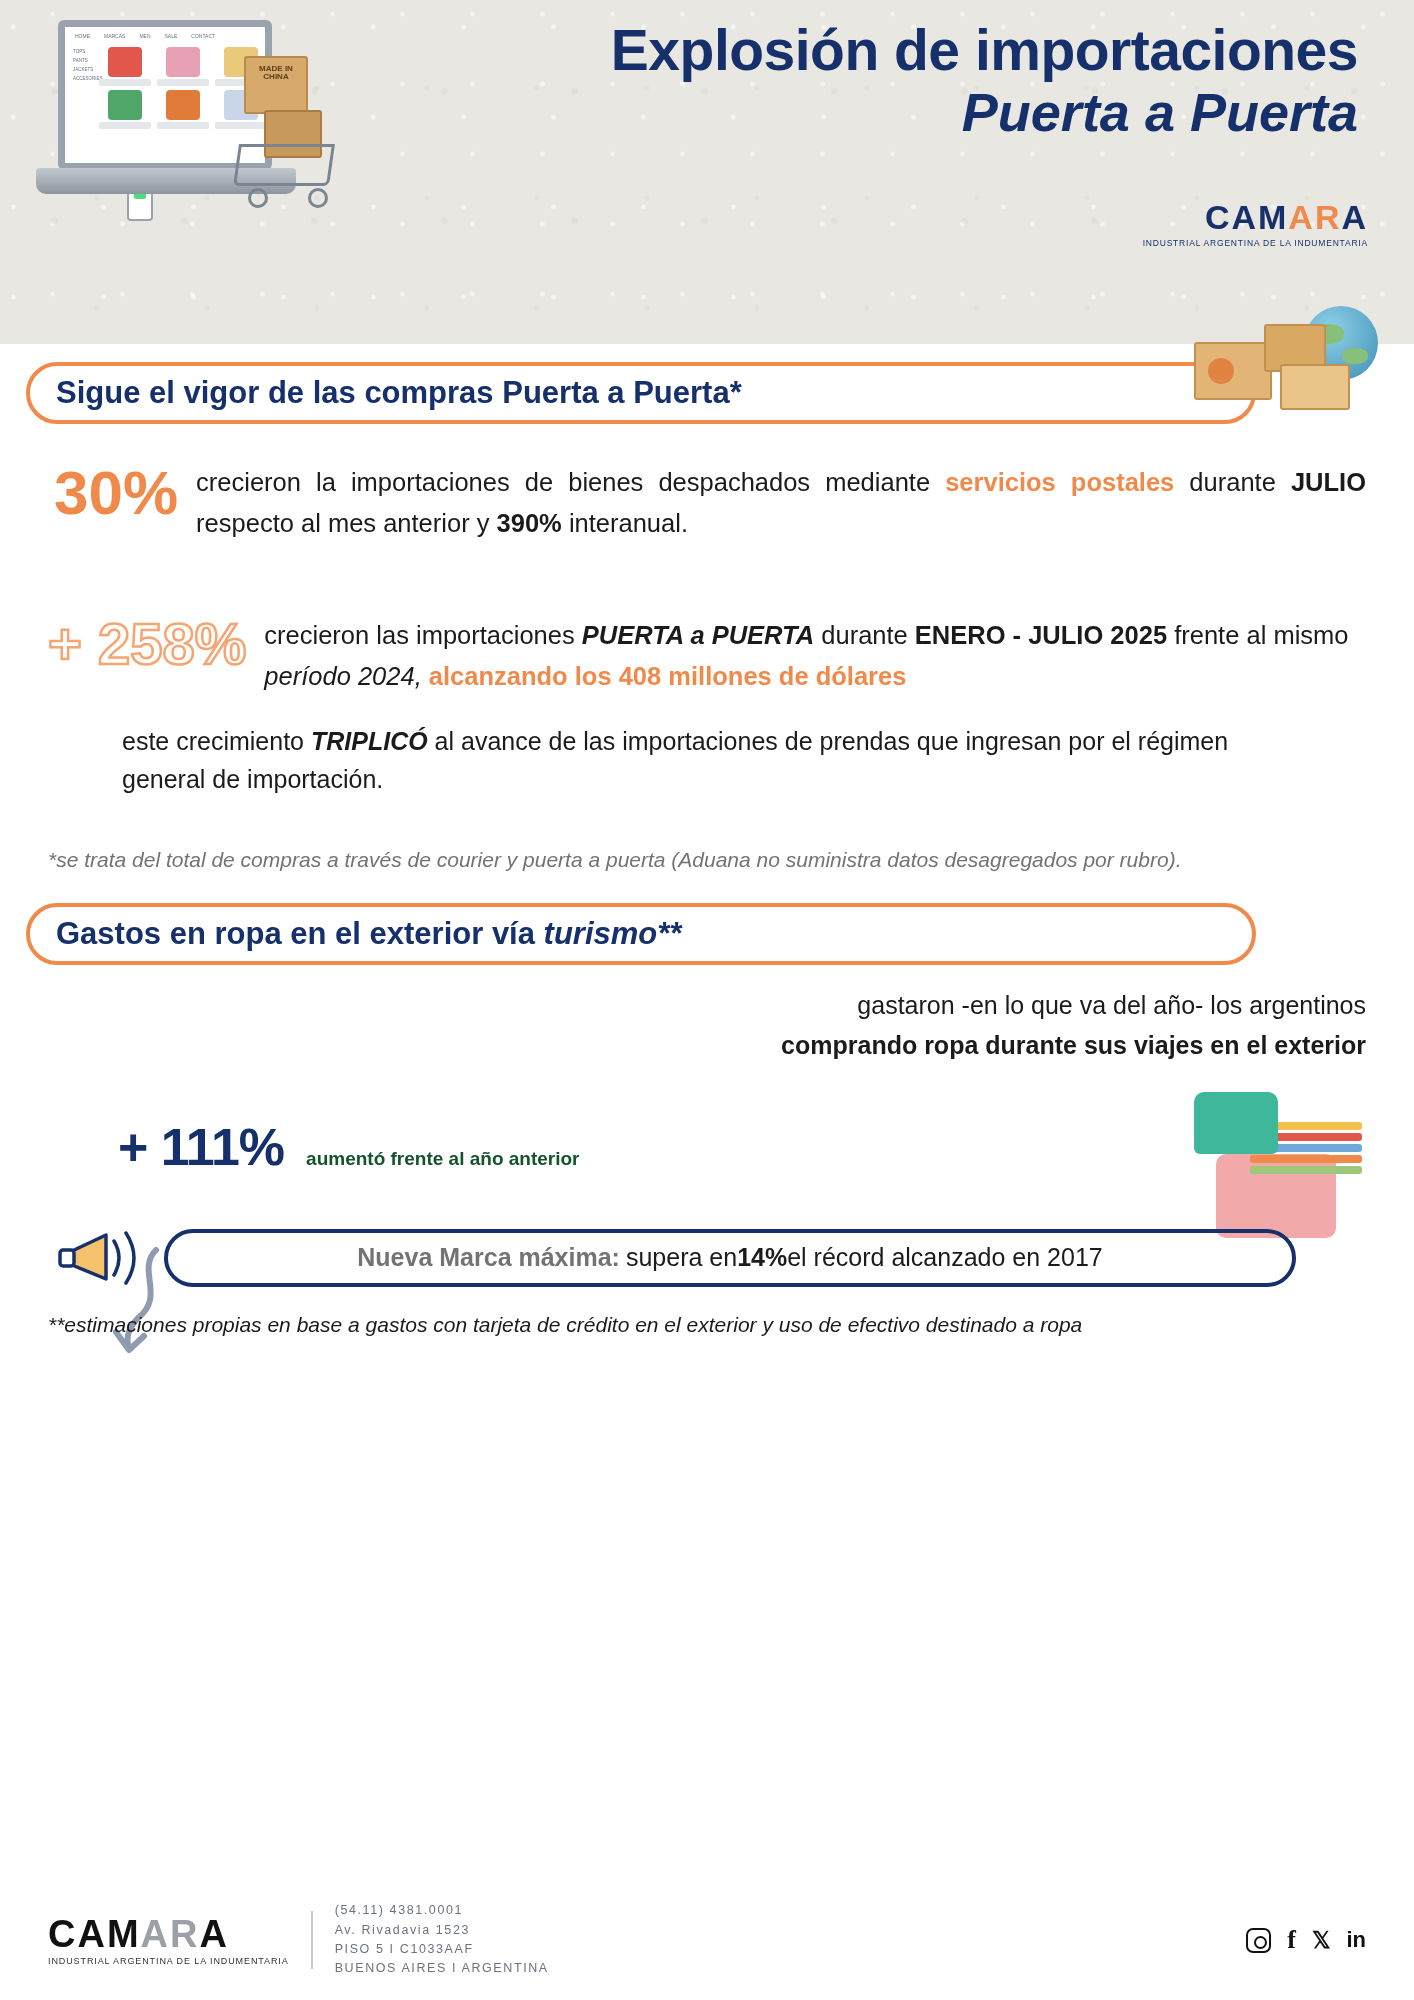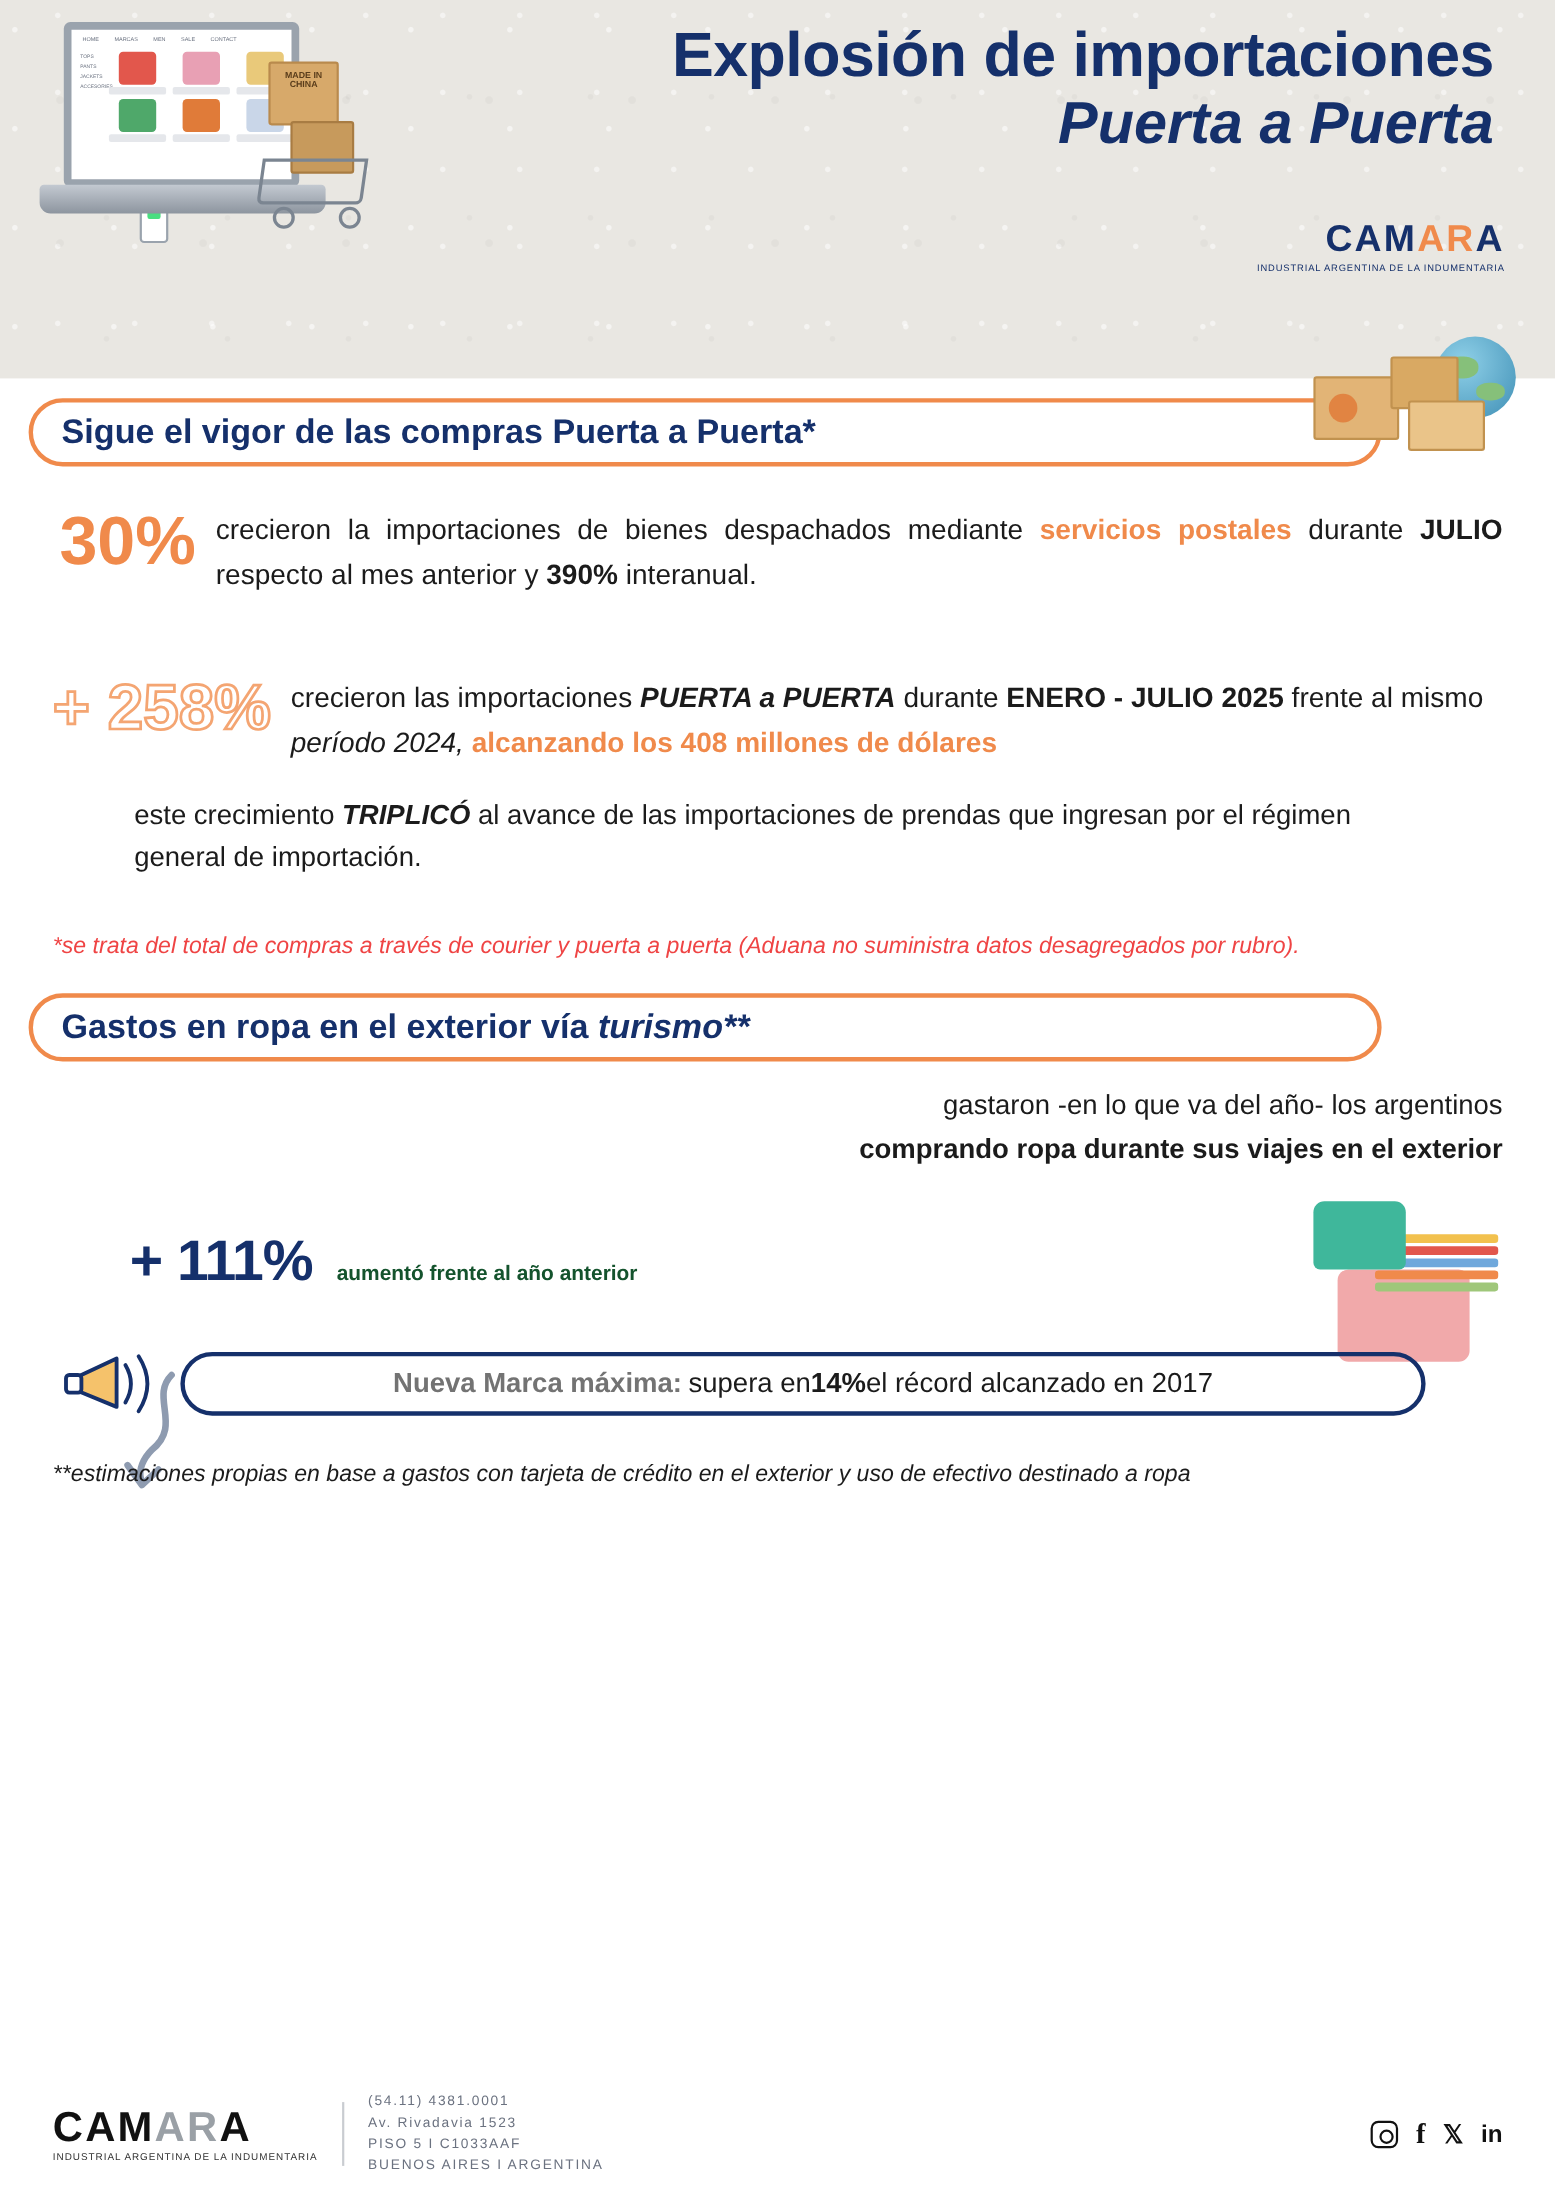--- a/index.html
+++ b/index.html
@@ -156,21 +156,21 @@
     color: #1b1b1b;
     max-width: 1180px;
   }
   .sub-note i { font-style: italic; font-weight: bold; }
 
   .footnote {
     margin-top: 46px;
     font-size: 21px;
     font-style: italic;
     line-height: 1.55;
-    color: #ef4444;
+    color: #737373;
   }
 
   .usd-line {
     margin-top: 26px;
     font-size: 57px;
     font-weight: bold;
     color: #f08a4b;
     letter-spacing: -0.5px;
   }
   .usd-desc {
@@ -212,21 +212,21 @@
     align-items: center;
     justify-content: center;
     font-size: 25px;
     color: #1b1b1b;
     margin-right: 70px;
   }
   .mark-pill .lead { color: #737373; font-weight: bold; margin-right: 6px; }
   .mark-pill b { font-weight: bold; }
 
   .footnote2 {
-    margin-top: 31px;
+    margin-top: 16px;
     font-size: 21px;
     font-style: italic;
     line-height: 1.55;
     color: #1b1b1b;
   }
 
   
   .footer {
     position: absolute;
     left: 0; bottom: 0;

